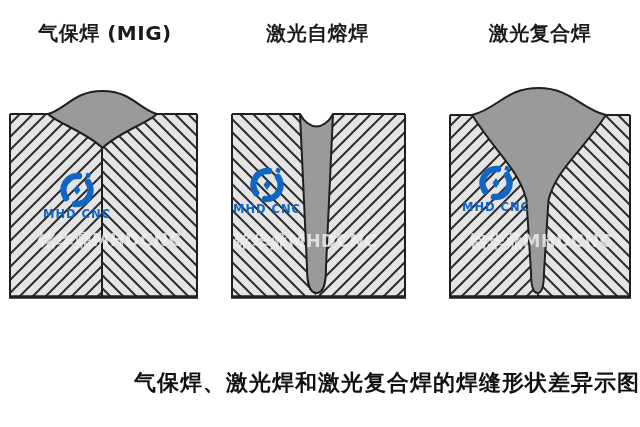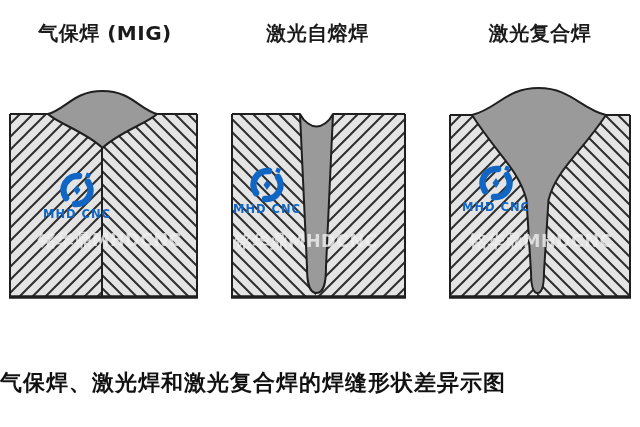--- a/index.html
+++ b/index.html
@@ -3,21 +3,21 @@
 <meta charset="utf-8">
 <style>
   html,body{margin:0;padding:0;}
   body{font-family:"DejaVu Sans","Liberation Sans",sans-serif;background:#ffffff;}
   #stage{position:relative;width:640px;height:427px;background:#ffffff;overflow:hidden;}
   .panel-title{position:absolute;top:20px;text-align:center;font-weight:bold;
                font-size:20px;line-height:27px;color:#1b1b1b;letter-spacing:0.5px;}
   #title-1{left:20px;width:170px;}
   #title-2{left:235px;width:165px;font-family:Liberation Serif, serif;}
   #title-3{left:455px;width:170px;}
-  .caption{position:absolute;top:368px;left:0;width:640px;text-align:left;
+  .caption{position:absolute;top:368px;left:0;width:640px;text-align:right;
            font-weight:bold;font-size:22px;color:#111;letter-spacing:1px;}
   svg{position:absolute;left:0;top:82px;}
   .weld-outline{fill:none;stroke:#1f1f1f;stroke-width:2;stroke-linejoin:round;}
   .brand-text{font-size:11.5px;font-weight:bold;letter-spacing:1px;text-anchor:middle;}
   .overlay-text{font-size:17.5px;font-weight:bold;letter-spacing:0.5px;text-anchor:middle;
                 fill:#efefef;fill-opacity:0.8;}
 </style>
 </head>
 <body>
 

